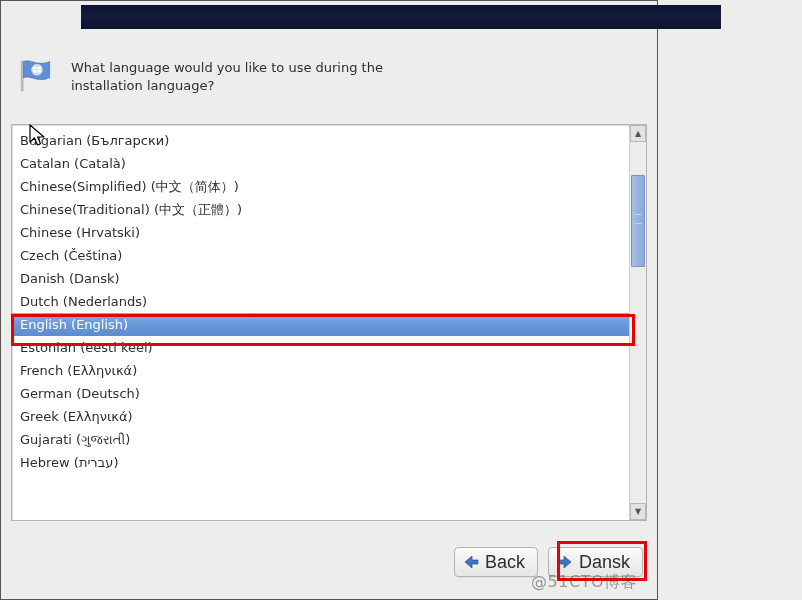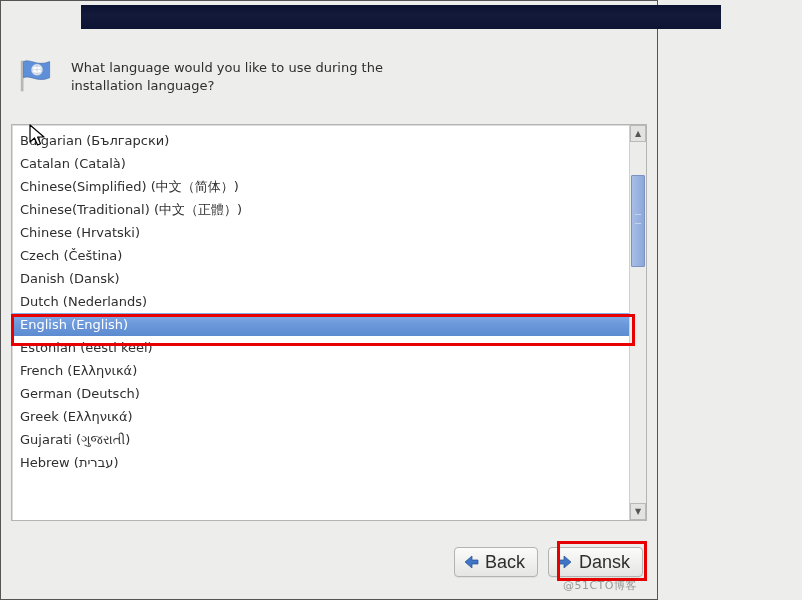--- a/index.html
+++ b/index.html
@@ -165,21 +165,21 @@
     box-sizing: border-box;
     right: 10px;
     bottom: 18px;
     width: 90px;
     height: 40px;
   }
   .watermark {
     position: absolute;
     right: 20px;
     bottom: 6px;
-    font-size: 11px;
+    font-size: 16px;
     color: rgba(80,80,80,.55);
     pointer-events: none;
     letter-spacing: .5px;
     margin-left: 36px;
   }
 </style>
 </head>
 <body>
 
 <div class="outer-border">

